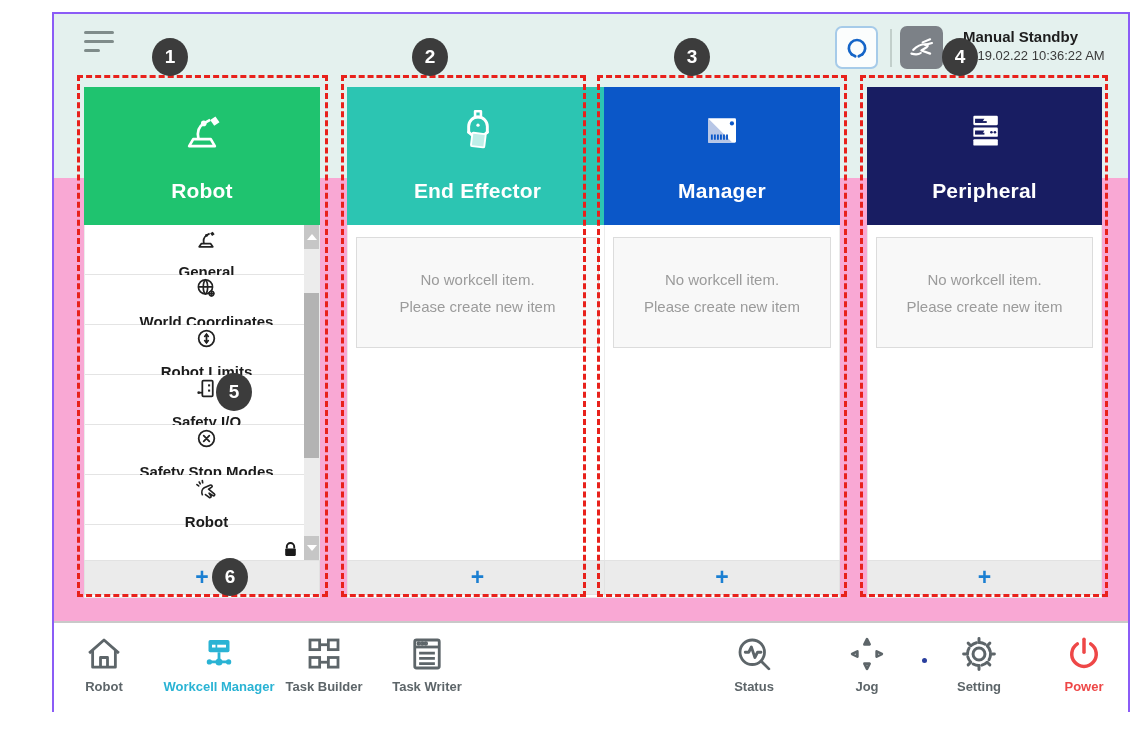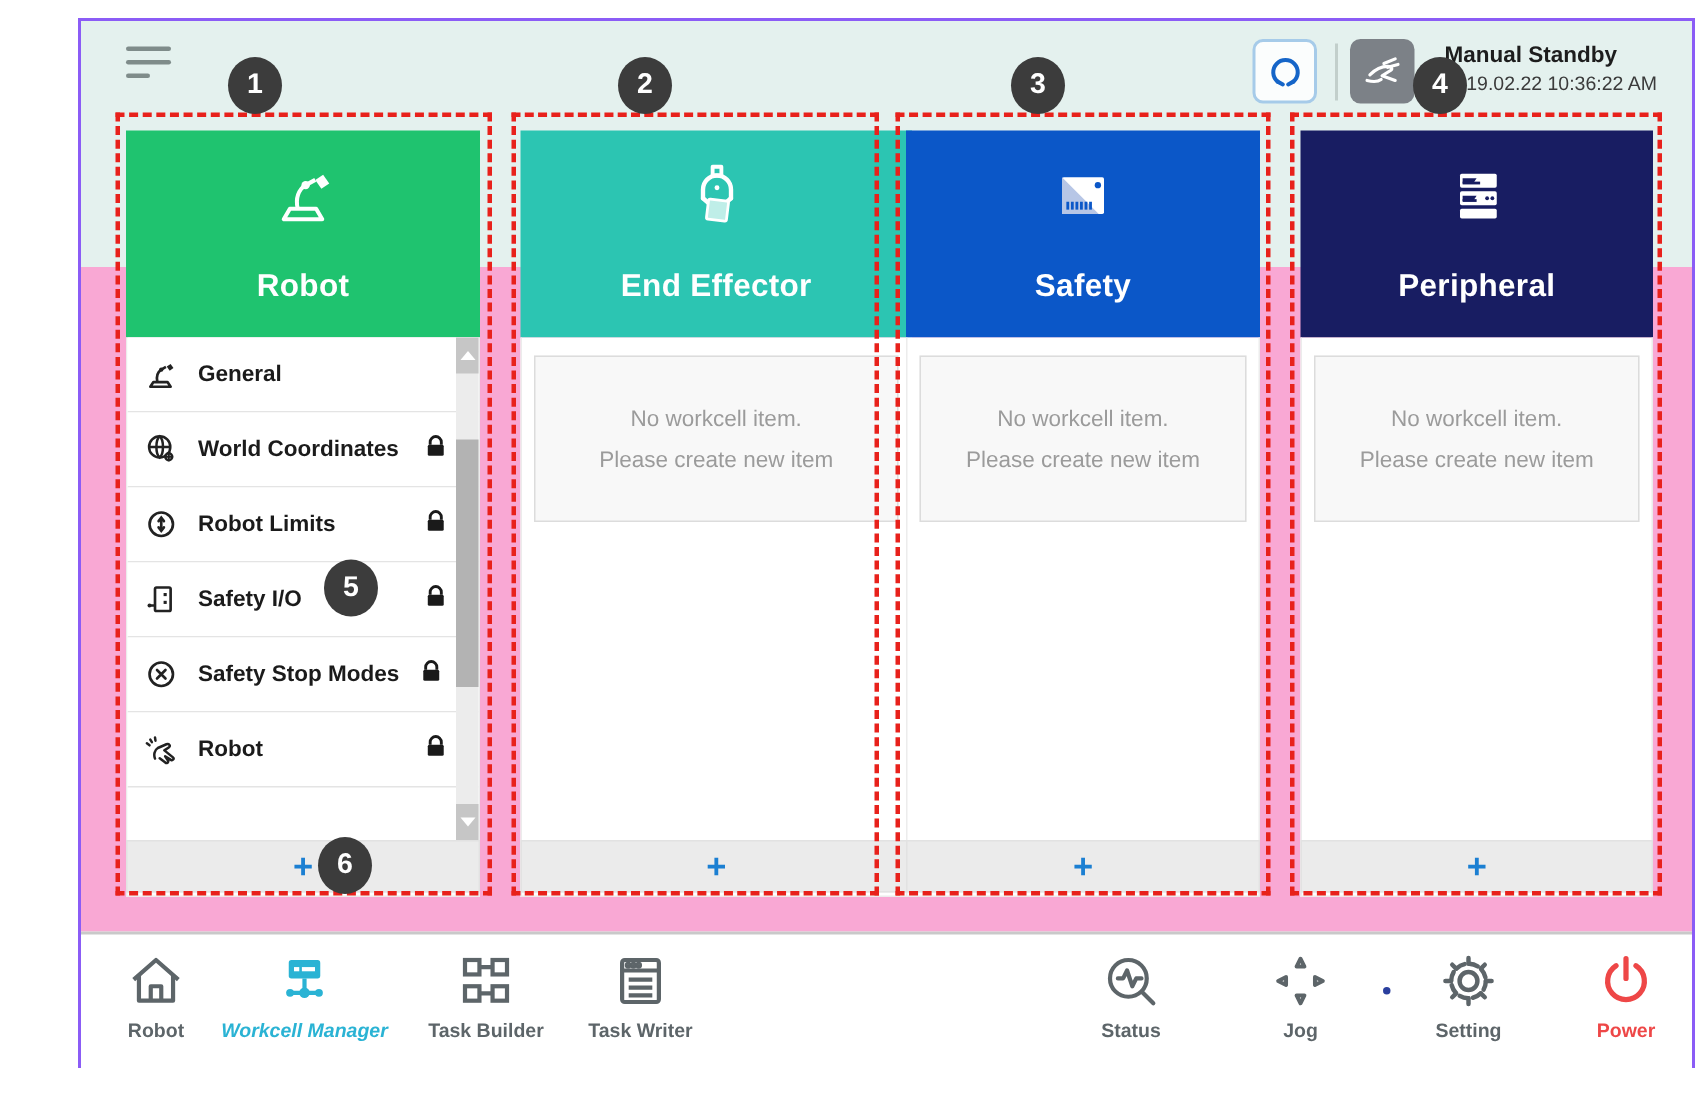--- a/index.html
+++ b/index.html
@@ -40,21 +40,21 @@
              border:1px solid #e2e2e2; text-align:center; cursor:pointer; }
   .add-bar span { font-size:23px; font-weight:bold; color:#1b7fd2; line-height:33px; }
 
   .empty-box { position:absolute; left:8px; right:8px; top:12px; height:111px; background:#f8f8f8;
                border:1px solid #dcdcdc; display:flex; flex-direction:column; align-items:center; justify-content:center; }
   .empty-box span { color:#9b9b9b; font-size:15px; line-height:27px; }
 
   
   .menu-list { position:absolute; left:0; top:0; width:100%; height:335px; overflow:hidden; background:#fff; }
   .menu-item { position:relative; height:50px; display:flex; align-items:center; gap:11px; padding-left:9px;
-               border-bottom:1px solid #e4e4e4; background:#fff; cursor:pointer; }
+               border-bottom:1px solid #e4e4e4; background:#fff; cursor:pointer;flex-direction:column; }
   .menu-item .mi-icon { width:27px; height:27px; flex:0 0 27px; display:flex; align-items:center; justify-content:center; }
   .menu-item .mi-label { font-size:15px; font-weight:bold; color:#1b1b1b; white-space:nowrap; }
   .menu-item .mi-lock { margin-left:auto; margin-right:20px; }
   .menu-item.tight .mi-lock { margin-left:2px; }
 
   
   .vscroll { position:absolute; right:0; top:0; width:15px; height:335px; background:#ececec; }
   .vs-btn { position:absolute; left:0; width:15px; height:24px; background:#c6c6c6; }
   .vs-up { top:0; } .vs-down { bottom:0; }
   .vs-btn i { position:absolute; left:50%; top:50%; transform:translate(-50%,-50%); width:0; height:0; }
@@ -265,21 +265,21 @@
           <circle cx="32.5" cy="17.5" r="1.8" fill="#0b57c8"></circle>
           <g fill="#0b57c8">
             <rect x="14.5" y="27" width="1.6" height="4.5"></rect>
               <rect x="17.1" y="27" width="1.6" height="4.5"></rect>
             <rect x="19.7" y="27" width="1.6" height="4.5"></rect>
               <rect x="22.3" y="27" width="1.6" height="4.5"></rect>
             <rect x="24.9" y="27" width="1.6" height="4.5"></rect>
               <rect x="27.5" y="27" width="1.6" height="4.5"></rect>
           </g>
         </svg>
-        <div class="col-label">Safety</div>
+        <div class="col-label">Manager</div>
       </div>
       <div class="col-body">
         <div class="empty-box">
           <span>No workcell item.</span>
           <span>Please create new item</span>
         </div>
       </div>
       <div class="add-bar"><span>+</span></div>
     </div>
 
@@ -314,21 +314,21 @@
 
     <div class="bottom-nav">
       <div class="nav-item" style="left:5px; width:90px;">
         <svg width="44" height="42" viewBox="0 0 24 24" fill="none" stroke="#5d6569" stroke-width="1.6" stroke-linejoin="round">
           <path d="M3.5 11.5 12 4l8.5 7.5"></path>
             <path d="M5.5 10v9.5h13V10"></path>
             <path d="M10 19.5v-5.5h4v5.5"></path>
         </svg>
         <span class="nav-label">Robot</span>
       </div>
-      <div class="nav-item active" style="left:84px; width:130px;font-style:italic;">
+      <div class="nav-item active" style="left:100px; width:130px;">
         <svg width="44" height="42" viewBox="0 0 24 24">
           <rect x="6" y="4" width="12" height="7" rx="1" fill="#2ab3d4"></rect>
           <rect x="8" y="6.7" width="2" height="1.6" fill="#fff"></rect>
             <rect x="11" y="6.7" width="5" height="1.6" fill="#fff"></rect>
           <path d="M12 11v5.5M6.5 16.5h11" stroke="#2ab3d4" stroke-width="1.6" fill="none"></path>
           <circle cx="6.5" cy="16.5" r="1.5" fill="#2ab3d4"></circle>
             <circle cx="12" cy="16.5" r="2" fill="#2ab3d4"></circle>
             <circle cx="17.5" cy="16.5" r="1.5" fill="#2ab3d4"></circle>
         </svg>
         <span class="nav-label">Workcell Manager</span>

